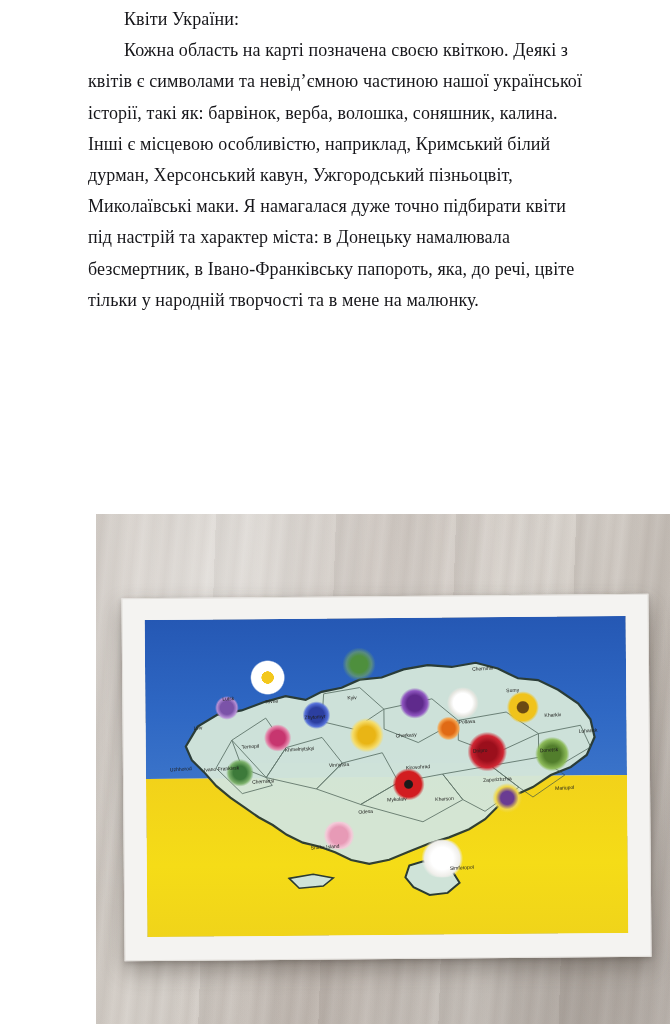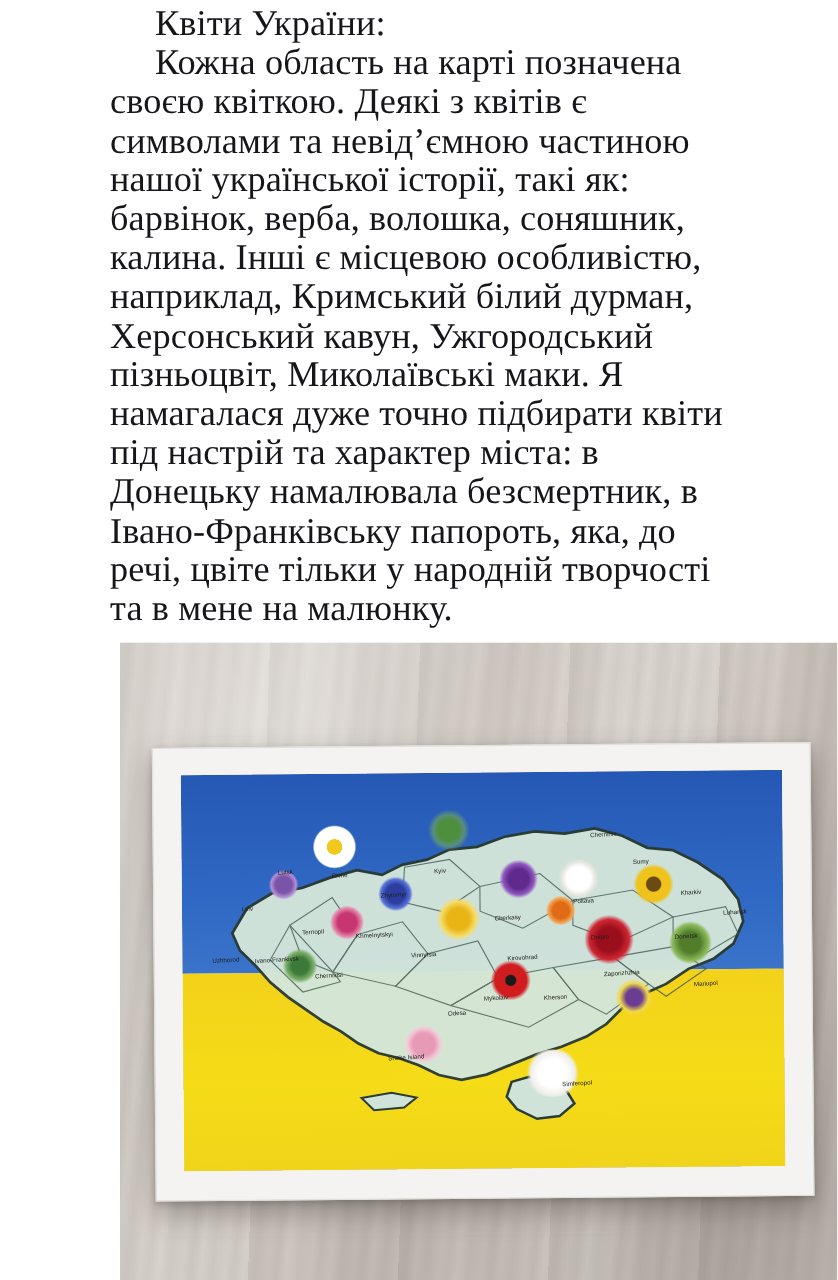--- a/index.html
+++ b/index.html
@@ -19,21 +19,21 @@
     height: 1024px;
     background: #ffffff;
     box-sizing: border-box;
   }
   .text-block {
     position: absolute;
     left: 88px;
     top: 4px;
     width: 500px;
     font-family: "Liberation Serif", serif;
-    font-size: 29px;
+    font-size: 18px;
     line-height: 31.2px;
     color: #16161a;
     text-align: left;
     letter-spacing: 0.1px;
   }
   .text-block p {
     margin: 0;
     text-indent: 36px;
   }
   .photo {

